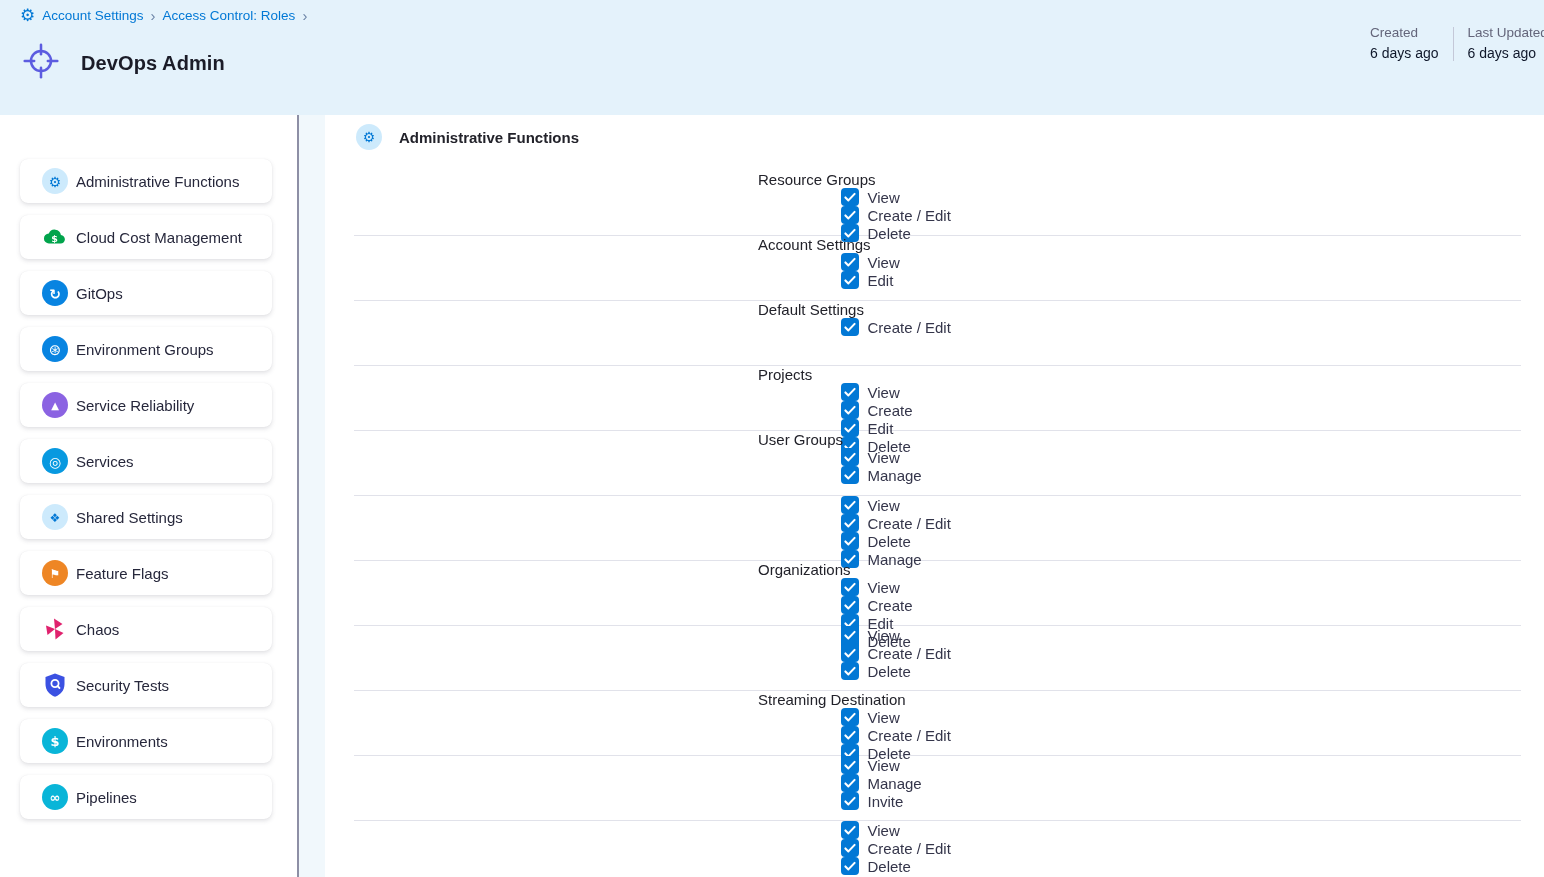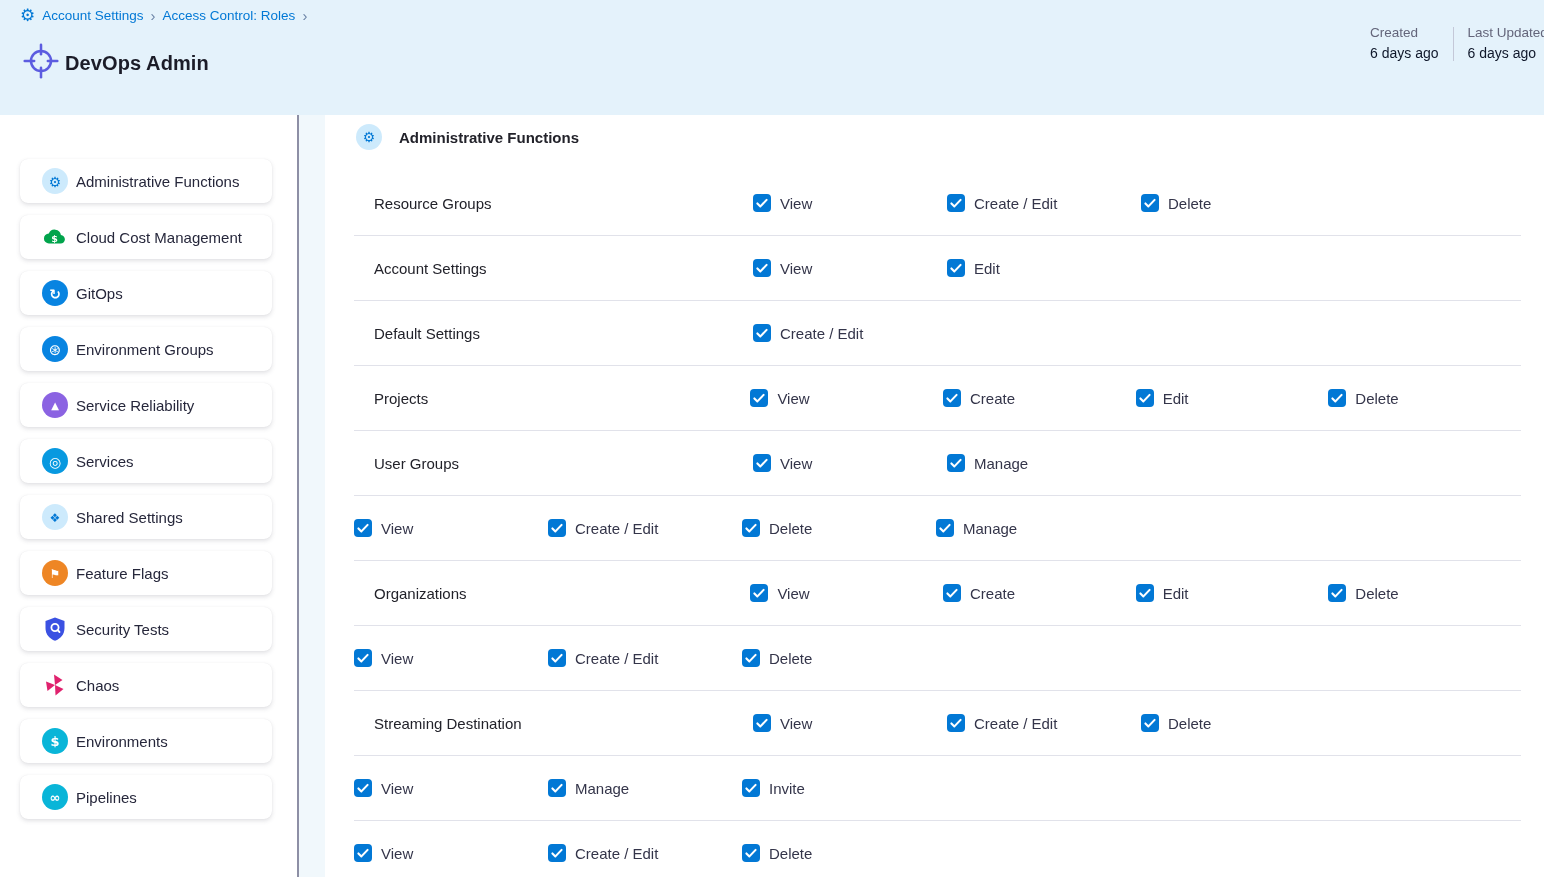--- a/index.html
+++ b/index.html
@@ -14,21 +14,21 @@
   .breadcrumb {
     position:absolute; top:7px; left:20px;
     display:flex; align-items:center; gap:7px; font-size:13.5px;
   }
   .breadcrumb .bc-gear { color:#0278d5; font-size:17px; line-height:1;
     font-family:"DejaVu Sans",sans-serif; }
   .breadcrumb a { color:#0278d5; text-decoration:none; cursor:pointer; }
   .breadcrumb .sep { color:#6b83a6; font-size:15px; line-height:1; }
 
   .title-row { position:absolute; top:41px; left:21px; display:flex; align-items:center; }
-  .title-row h1 { margin-left:4px; font-size:20px; font-weight:600; color:#1b1c28; letter-spacing:.1px; }
+  .title-row h1 { margin-left:20px; font-size:20px; font-weight:600; color:#1b1c28; letter-spacing:.1px; }
 
   .header-meta { position:absolute; top:25px; left:1370px; display:flex; align-items:stretch; white-space:nowrap; }
   .meta-col { display:flex; flex-direction:column; gap:5px; }
   .meta-label { font-size:13.5px; color:#63657a; }
   .meta-value { font-size:14px; color:#0f172a; }
   .meta-divider { width:1px; background:#c4c8d8; margin:2px 14px 0 14px; }
 
   
   .content { display:flex; height:762px; }
   .sidebar { width:297px; padding-top:44px; background:#fff; }
@@ -50,21 +50,21 @@
   .section-header { position:absolute; top:9px; left:31px; display:flex; align-items:center; gap:17px; }
   .section-icon {
     width:26px; height:26px; border-radius:50%; background:#cdeafc;
     display:flex; align-items:center; justify-content:center;
     color:#0278d5; font-size:14px; font-family:"DejaVu Sans",sans-serif;
   }
   .section-title { font-size:15px; font-weight:700; color:#22222a; }
 
   
   .rows { position:absolute; top:56px; left:29px; right:23px; }
-  .perm-row { height:65px; display:flex; align-items:center; border-bottom:1px solid #e1e2ea; }
+  .perm-row { height:65px; display:flex; align-items:center; border-bottom:1px solid #e1e2ea;flex-direction:column; }
   .row-label { width:399px; padding-left:20px; font-size:15px; color:#22222a; }
   .perm-cell { width:194px; display:flex; align-items:center; gap:9px; }
   .checkbox { width:18px; height:18px; flex:0 0 18px; cursor:pointer; }
   .perm-label { font-size:15px; color:#34354a; }
 </style>
 </head>
 <body>
 
 <header class="page-header">
   <nav class="breadcrumb">
@@ -180,39 +180,39 @@
             <circle cx="13" cy="13" r="13" fill="#ee8625"></circle>
             <text x="13" y="13.5" text-anchor="middle" dominant-baseline="central" font-size="12" font-weight="normal" fill="#ffffff" font-family="DejaVu Sans, sans-serif">⚑</text>
           </svg>
         </span>
     <span class="label">Feature Flags</span>
   </div>
 
   <div class="side-card">
     <span class="icon">
           <svg width="26" height="26" viewBox="0 0 26 26">
-            <path d="M13 1.5 L22.5 5 V12 C22.5 18.5 18.5 22.8 13 24.8 C7.5 22.8 3.5 18.5 3.5 12 V5 Z" fill="#3b51e2"></path>
-            <circle cx="13" cy="11.5" r="3.6" fill="none" stroke="#fff" stroke-width="1.8"></circle>
-            <line x1="15.5" y1="14" x2="17.5" y2="16" stroke="#fff" stroke-width="1.8" stroke-linecap="round"></line>
-          </svg>
-        </span>
-    <span class="label">Security Tests</span>
-  </div>
-
-  <div class="side-card">
-    <span class="icon">
-          <svg width="26" height="26" viewBox="0 0 26 26">
             <g fill="#e0226e">
               <path d="M13 13 L12 2.5 L20.5 8 Z"></path>
               <path d="M13 13 L21.5 17 L13.5 23.5 Z"></path>
               <path d="M13 13 L5.5 19 L4 9.5 Z"></path>
             </g>
           </svg>
         </span>
     <span class="label">Chaos</span>
+  </div>
+
+  <div class="side-card">
+    <span class="icon">
+          <svg width="26" height="26" viewBox="0 0 26 26">
+            <path d="M13 1.5 L22.5 5 V12 C22.5 18.5 18.5 22.8 13 24.8 C7.5 22.8 3.5 18.5 3.5 12 V5 Z" fill="#3b51e2"></path>
+            <circle cx="13" cy="11.5" r="3.6" fill="none" stroke="#fff" stroke-width="1.8"></circle>
+            <line x1="15.5" y1="14" x2="17.5" y2="16" stroke="#fff" stroke-width="1.8" stroke-linecap="round"></line>
+          </svg>
+        </span>
+    <span class="label">Security Tests</span>
   </div>
 
   <div class="side-card">
     <span class="icon">
           <svg width="26" height="26" viewBox="0 0 26 26">
             <circle cx="13" cy="13" r="13" fill="#09b5d8"></circle>
             <text x="13" y="13.5" text-anchor="middle" dominant-baseline="central" font-size="13" font-weight="bold" fill="#ffffff" font-family="DejaVu Sans, sans-serif">$</text>
           </svg>
         </span>
     <span class="label">Environments</span>

